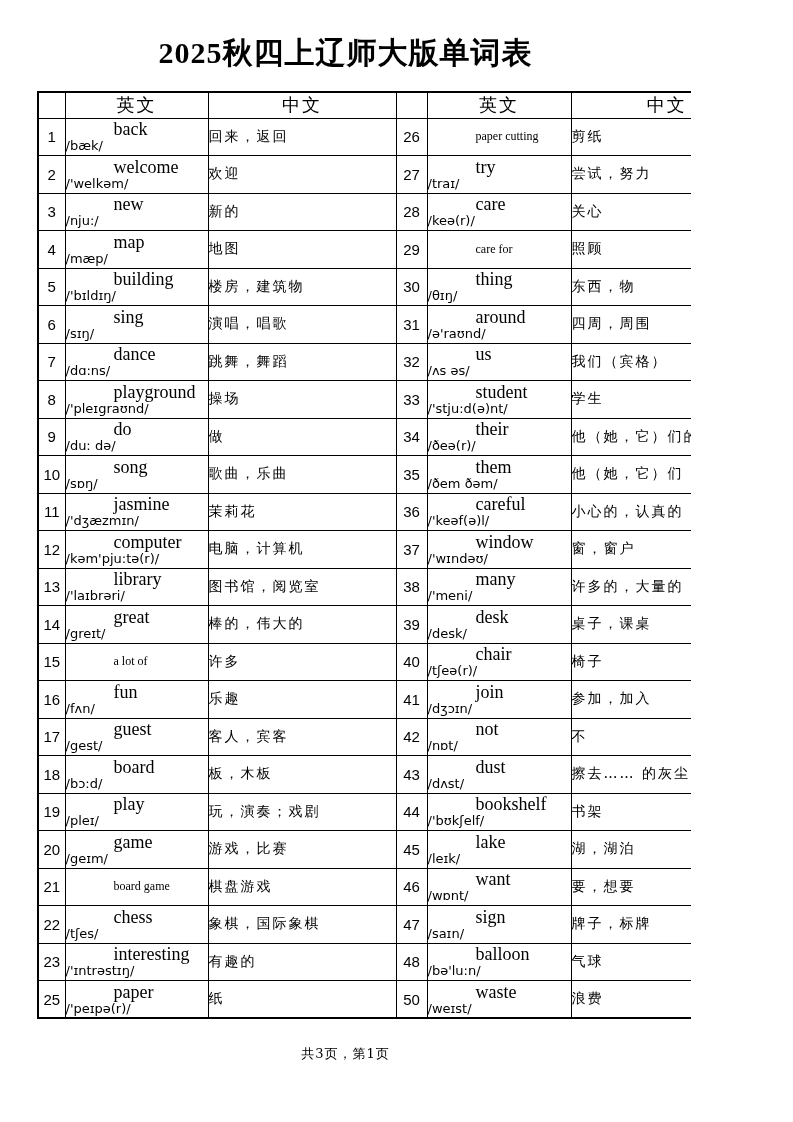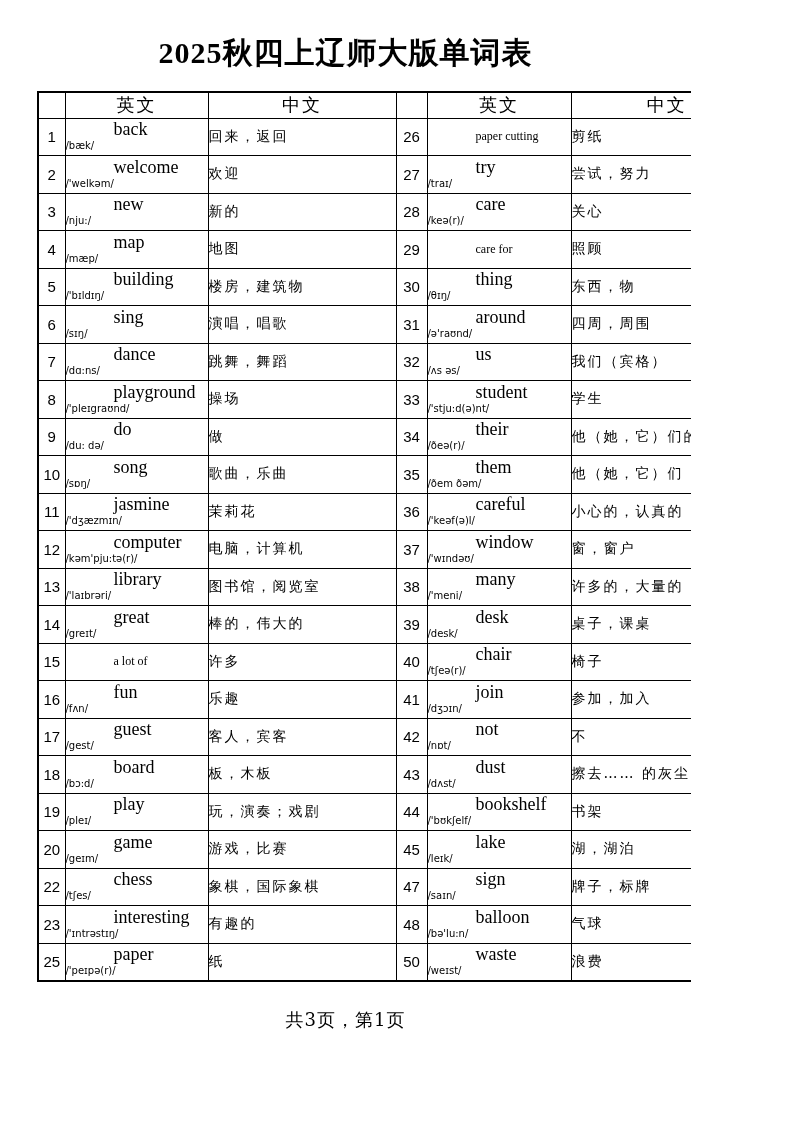--- a/index.html
+++ b/index.html
@@ -68,37 +68,37 @@
   .word {
     font-family: "Liberation Serif", serif;
     font-size: 18px;
     line-height: 19px;
     white-space: nowrap;
     padding-left: 48px;
   }
   .word.phrase { font-size: 12px; }
   .phon {
     font-family: "DejaVu Sans", sans-serif;
-    font-size: 10px;
+    font-size: 13px;
     line-height: 14px;
     white-space: nowrap;
   }
   .phon:empty { display: none; }
   td.cn {
     font-family: "DejaVu Serif", serif;
     font-size: 14px;
     padding-left: 8px;
     letter-spacing: 2px;
     white-space: nowrap;
   }
   .page-footer {
     margin-top: 26px;
     text-align: center;
     font-family: "DejaVu Serif", serif;
-    font-size: 18px;
+    font-size: 13px;
     letter-spacing: 1px;
   }
 </style>
 </head>
 <body>
 
 <div class="page">
   <h1 class="doc-title">2025秋四上辽师大版单词表</h1>
 
   <table class="vocab">
@@ -392,20 +392,33 @@
           </td>
           <td class="cn">游戏，比赛</td>
           <td class="num">45</td>
           <td class="en">
             <div class="word">lake</div>
             <div class="phon">/leɪk/</div>
           </td>
           <td class="cn">湖，湖泊</td>
         </tr>
         <tr class="data-row">
+          <td class="num">21</td>
+          <td class="en">
+            <div class="word phrase">board game</div>
+          </td>
+          <td class="cn">棋盘游戏</td>
+          <td class="num">46</td>
+          <td class="en">
+            <div class="word">want</div>
+            <div class="phon">/wɒnt/</div>
+          </td>
+          <td class="cn">要，想要</td>
+        </tr>
+        <tr class="data-row">
           <td class="num">22</td>
           <td class="en">
             <div class="word">chess</div>
             <div class="phon">/tʃes/</div>
           </td>
           <td class="cn">象棋，国际象棋</td>
           <td class="num">47</td>
           <td class="en">
             <div class="word">sign</div>
             <div class="phon">/saɪn/</div>

